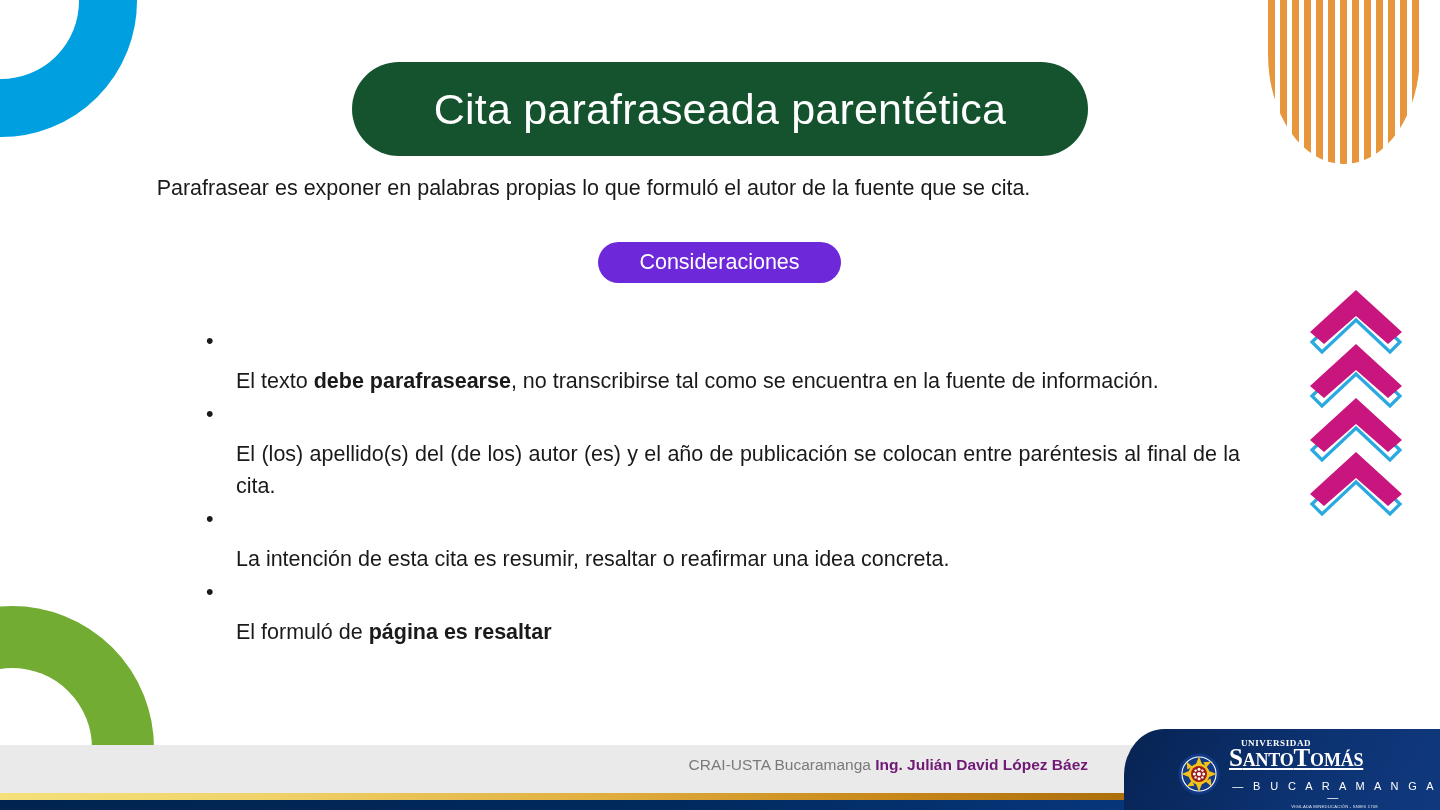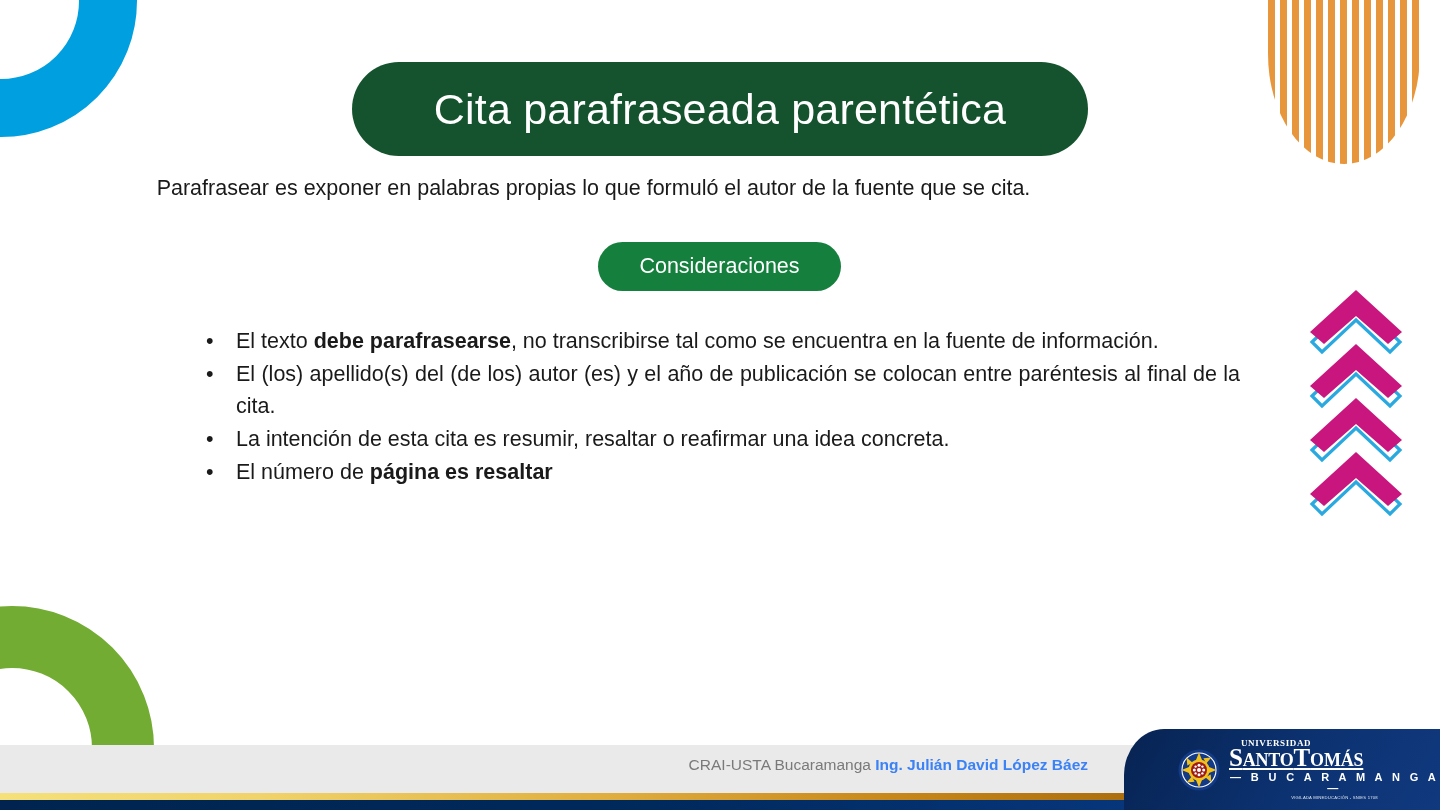--- a/index.html
+++ b/index.html
@@ -91,22 +91,22 @@
     text-align: center;
     font-size: 21.5px;
     color: #1a1a1a;
     font-weight: 400;
   }
 
   
   .consid-pill {
     position: absolute;
     left: 598px; top: 242px;
-    width: 243px; height: 49px;
-    background: #15803d;
+    width: 243px; height: 41px;
+    background: #6d28d9;
     border-radius: 25px;
     display: flex;
     align-items: center;
     justify-content: center;
   }
   .consid-pill-text {
     color: #ffffff;
     font-size: 21.5px;
     font-weight: 400;
     white-space: nowrap;
@@ -128,21 +128,21 @@
   }
   .bullet-dot {
     flex: 0 0 auto;
     width: 36px;
     text-align: left;
     padding-left: 6px;
     font-size: 21.5px;
     line-height: 1.52;
     color: #1a1a1a;
   }
-  .bullet-text { flex: 1 1 auto; }
+  .bullet-text { flex: 1 1 auto; margin-top: 40px; }
   .bullet-text.justify { text-align: justify; }
   .bullet-text b { font-weight: 700; }
 
   
   .footer-gray {
     position: absolute;
     left: 0; top: 745px;
     width: 1440px; height: 50px;
     background: #EAEAEA;
   }
@@ -164,21 +164,21 @@
     position: absolute;
     left: 0; top: 756px;
     width: 1128px;
     text-align: right;
     padding-right: 40px;
     font-size: 15.5px;
     color: #7a7a7a;
     font-family: "Liberation Sans", sans-serif;
     white-space: nowrap;
   }
-  .footer-text b { color: #3b82f6; font-weight: 700; }
+  .footer-text b { color: #701a75; font-weight: 700; }
 
   
   .logo-block {
     position: absolute;
     left: 1124px; top: 729px;
     width: 316px; height: 81px;
     background: #0B2E68;
     background: linear-gradient(120deg, #072352 0%, #0C3271 55%, #10397E 100%);
     border-top-left-radius: 40px 46px;
     overflow: hidden;
@@ -201,23 +201,23 @@
   .lw-main {
     font-size: 25px; letter-spacing: -0.2px;
     font-family: "Liberation Serif", serif;
     font-weight: 700;
     margin-top: -3px;
     text-decoration: underline;
   }
   .lw-main small { font-size: 18px; }
   .lw-city {
     font-size: 11px; letter-spacing: 3.4px;
-    font-weight: 700;
+    font-weight: 400;
     text-align: center;
-    margin-top: 2px;
+    margin-top: 11px;
   }
   .lw-legal {
     font-size: 4.2px; letter-spacing: 0.2px;
     text-align: center;
     margin-top: 2px;
     color: #dfe6f2;
   }
 </style>
 </head>
 <body>
@@ -301,21 +301,21 @@
       <span class="bullet-text justify"><span>El (los) apellido(s) del (de los) autor (es) y el año de publicación se colocan entre paréntesis al final de la cita.</span><b></b><span></span></span>
     </div>
 
     <div class="bullet-row">
       <span class="bullet-dot">•</span>
       <span class="bullet-text"><span>La intención de esta cita es resumir, resaltar o reafirmar una idea concreta.</span><b></b><span></span></span>
     </div>
 
     <div class="bullet-row">
       <span class="bullet-dot">•</span>
-      <span class="bullet-text"><span>El número de </span><b>página es resaltar</b><span></span></span>
+      <span class="bullet-text"><span>El formuló de </span><b>página es resaltar</b><span></span></span>
     </div>
 
   </div>
 
   <div class="footer-gray"></div>
   <div class="footer-gold"></div>
   <div class="footer-navy-bar"></div>
 
   <div class="footer-text"><span>CRAI-USTA Bucaramanga </span><b>Ing. Julián David López Báez</b></div>
 

